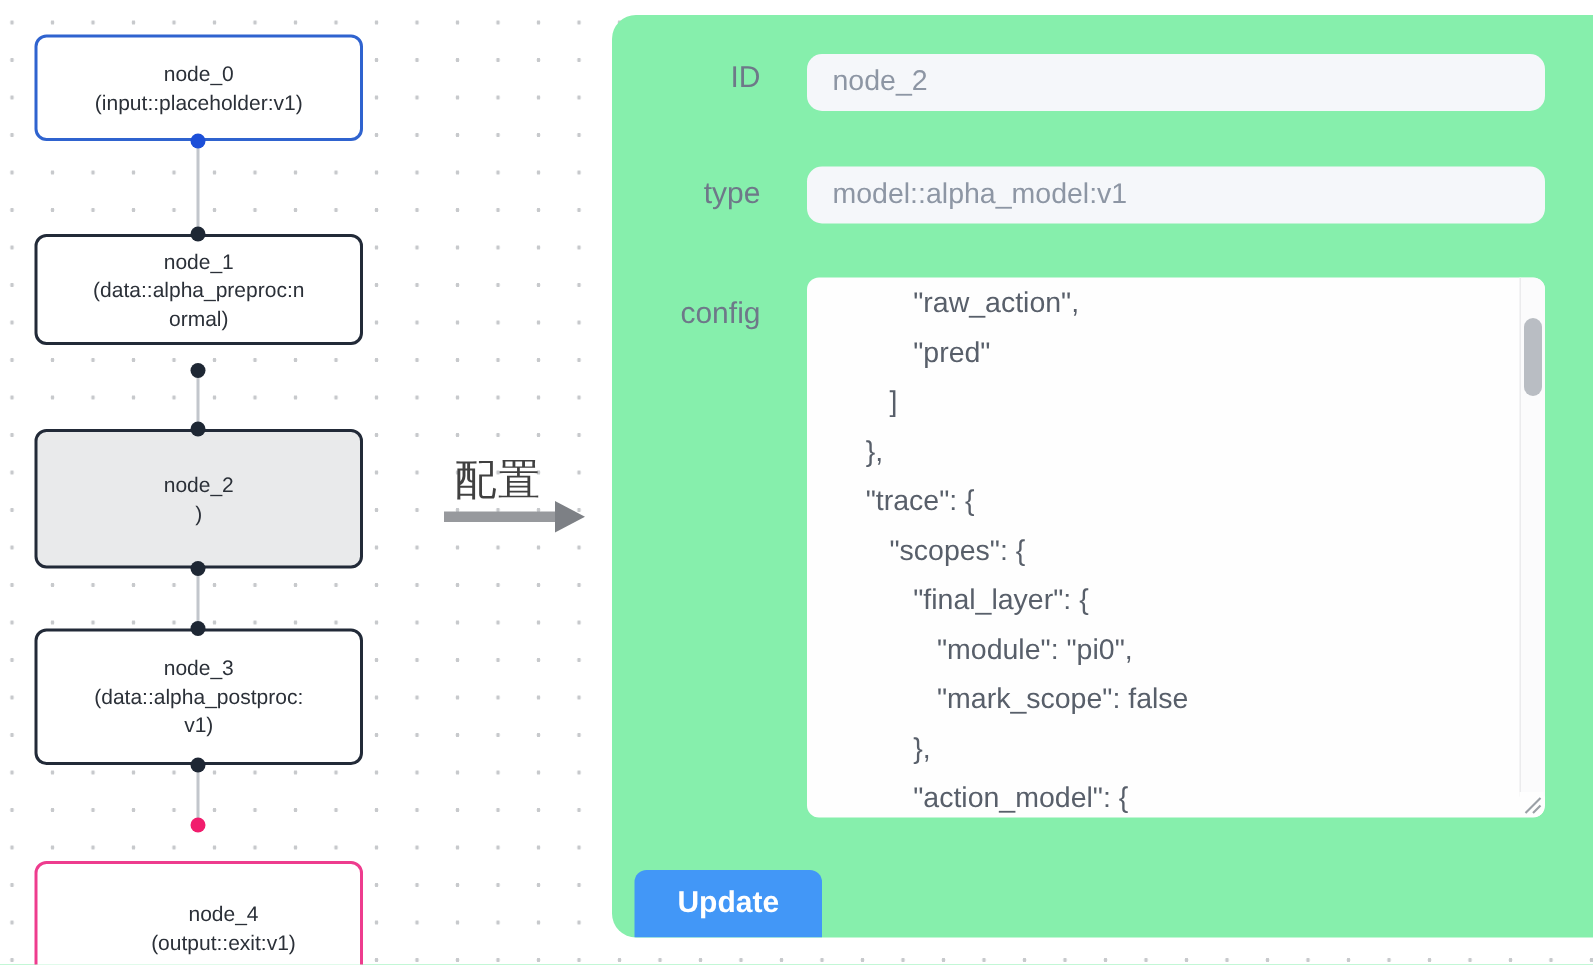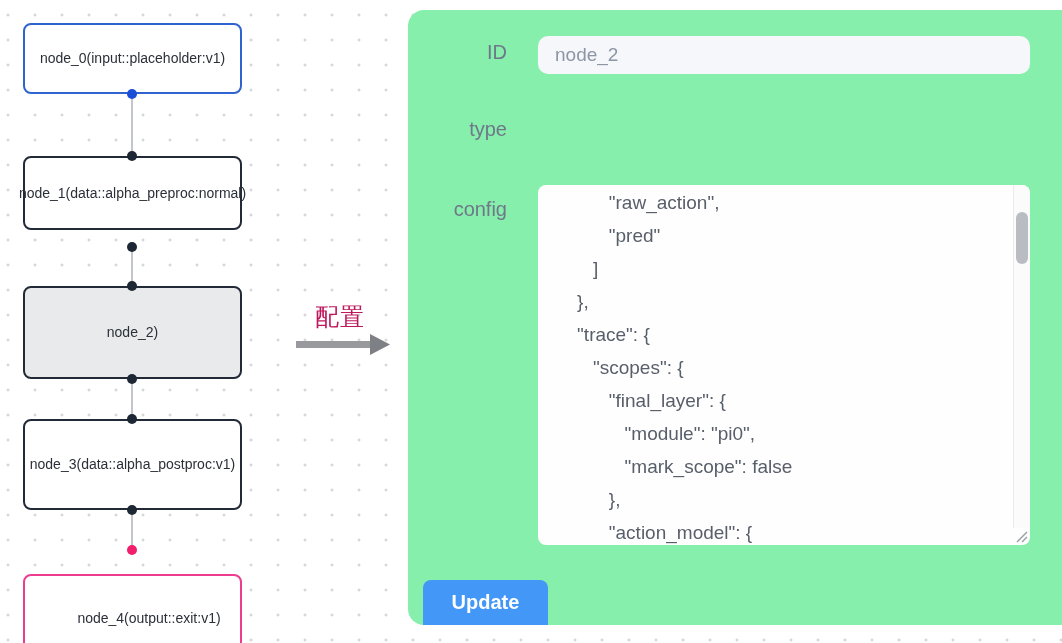--- a/index.html
+++ b/index.html
@@ -11,21 +11,21 @@
     background-image:radial-gradient(circle, #c7c9cc 1.2px, rgba(0,0,0,0) 1.4px);
     background-size:27px 25px;
     background-position:-5.5px 2.5px;
     overflow:hidden;
   }
 
   
   .node {
     position:absolute; left:23px; width:219px;
     background:#ffffff; border:2px solid #222a38; border-radius:8px;
-    display:flex; flex-direction:row; justify-content:center; align-items:center;
+    display:flex; flex-direction:column; justify-content:center; align-items:center;
     text-align:center; font-size:14px; line-height:19px; color:#2b3038;
     z-index:2;
   }
   .n0 { top:23px;  height:71px; border-color:#2f63cf; }
   .n1 { top:156px; height:74px; }
   .n2 { top:286px; height:93px; background:#e9eaeb; border-width:2.5px; }
   .n3 { top:419px; height:91px; }
   .n4 { top:574px; height:89px; border-color:#ee3c8e;padding-left:33px; }
 
   .edge { position:absolute; left:131px; width:2px; background:#c2c6cc; z-index:1; }
@@ -38,21 +38,21 @@
           background:#1e2734; z-index:3; }
   .p0b { top:89px;  background:#1c4fd8; }
   .p1t { top:151px; } .p1b { top:242px; }
   .p2t { top:281px; } .p2b { top:374px; }
   .p3t { top:414px; } .p3b { top:505px; }
   .p4t { top:545px; background:#f11d6d; }
 
   
   .transfer-label {
     position:absolute; left:299px; top:301px; width:66px;
-    font-size:24px; color:#be185d; letter-spacing:1px; text-align:right;
+    font-size:28px; color:#404040; letter-spacing:1px; text-align:center;
   }
   .transfer-arrow { position:absolute; left:294px; top:332px; z-index:1; }
 
   
   .panel {
     position:absolute; left:408px; top:10px; width:698px; height:615px;
     background:#86efac; border-radius:16px; overflow:hidden; z-index:4;
   }
   .plabel {
     position:absolute; left:0; width:99px; text-align:right;
@@ -153,20 +153,21 @@
   <rect x="2" y="9" width="74" height="7" fill="#97999d"></rect>
   <polygon points="76,2 96,12.5 76,23" fill="#7d8085"></polygon>
 </svg>
 
 <div class="panel">
 
   <div class="plabel lbl-id">ID</div>
   <input class="pinput in-id" type="text" readonly="" value="node_2" style="">
 
   <div class="plabel lbl-type">type</div>
+  <input class="pinput in-type" type="text" readonly="" value="model::alpha_model:v1" style="">
 
   <div class="plabel lbl-config">config</div>
   <div class="config-box">
     <pre>          "raw_action",
           "pred"
        ]
     },
     "trace": {
        "scopes": {
           "final_layer": {

